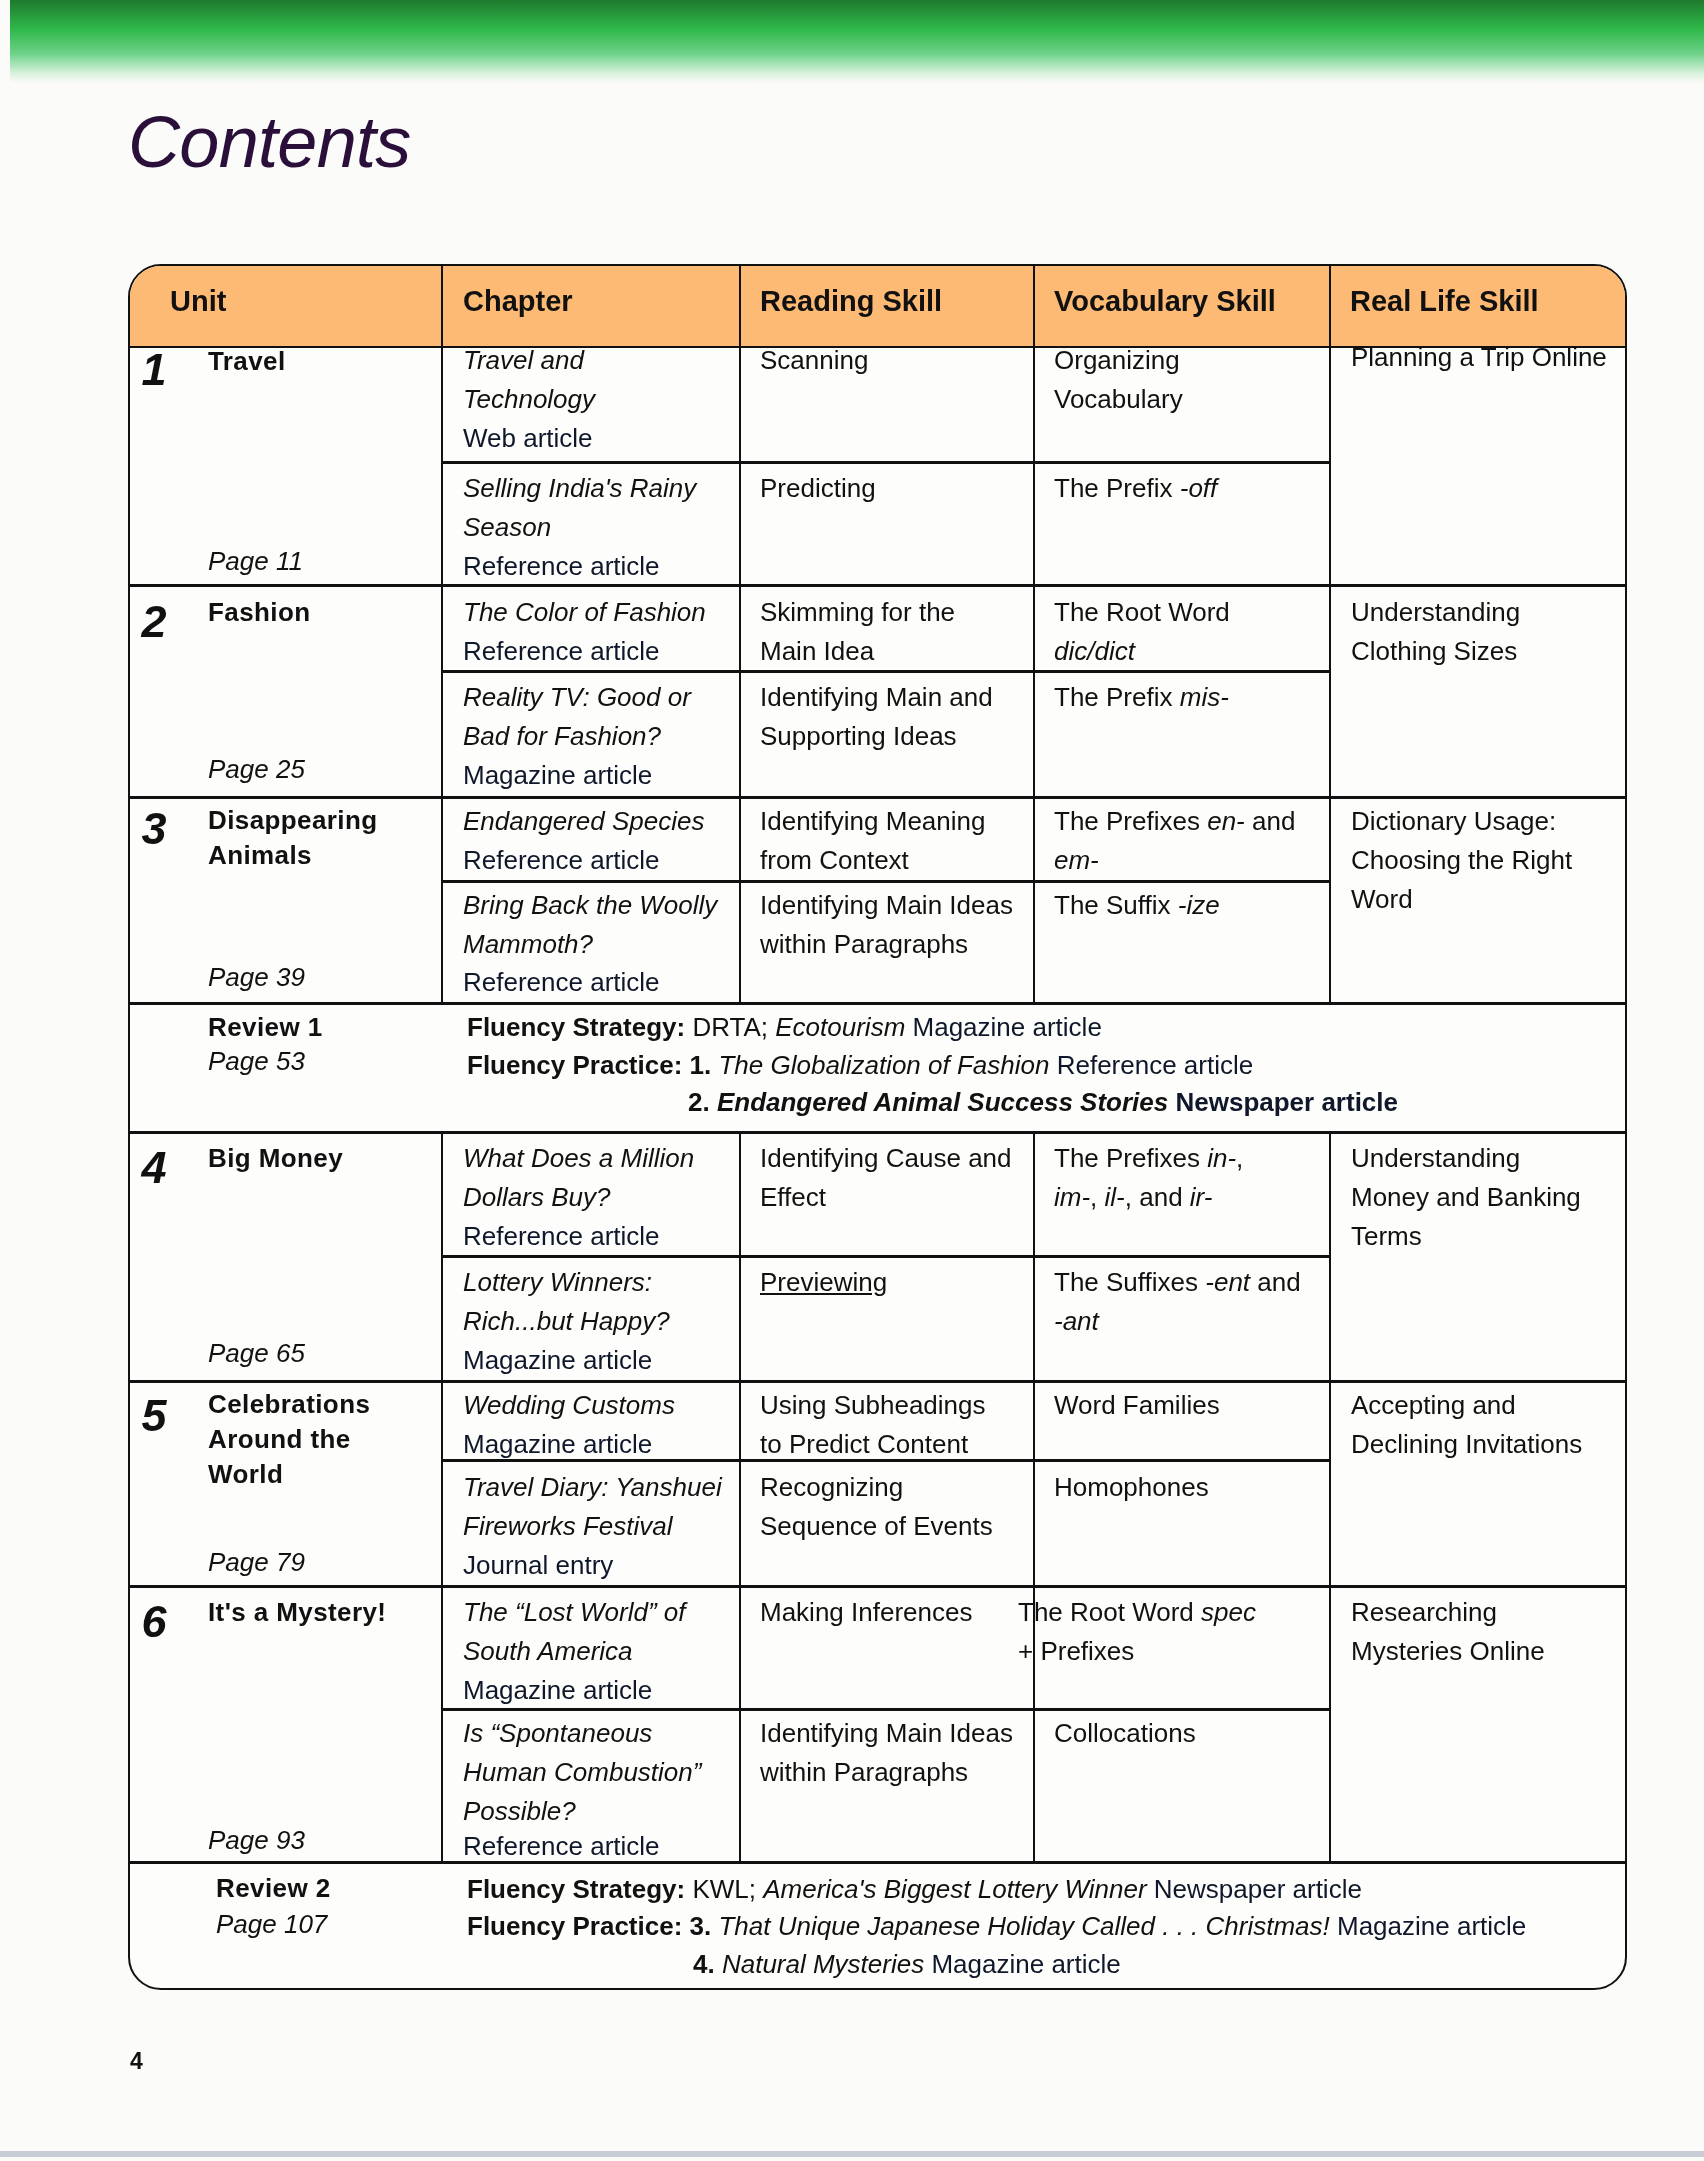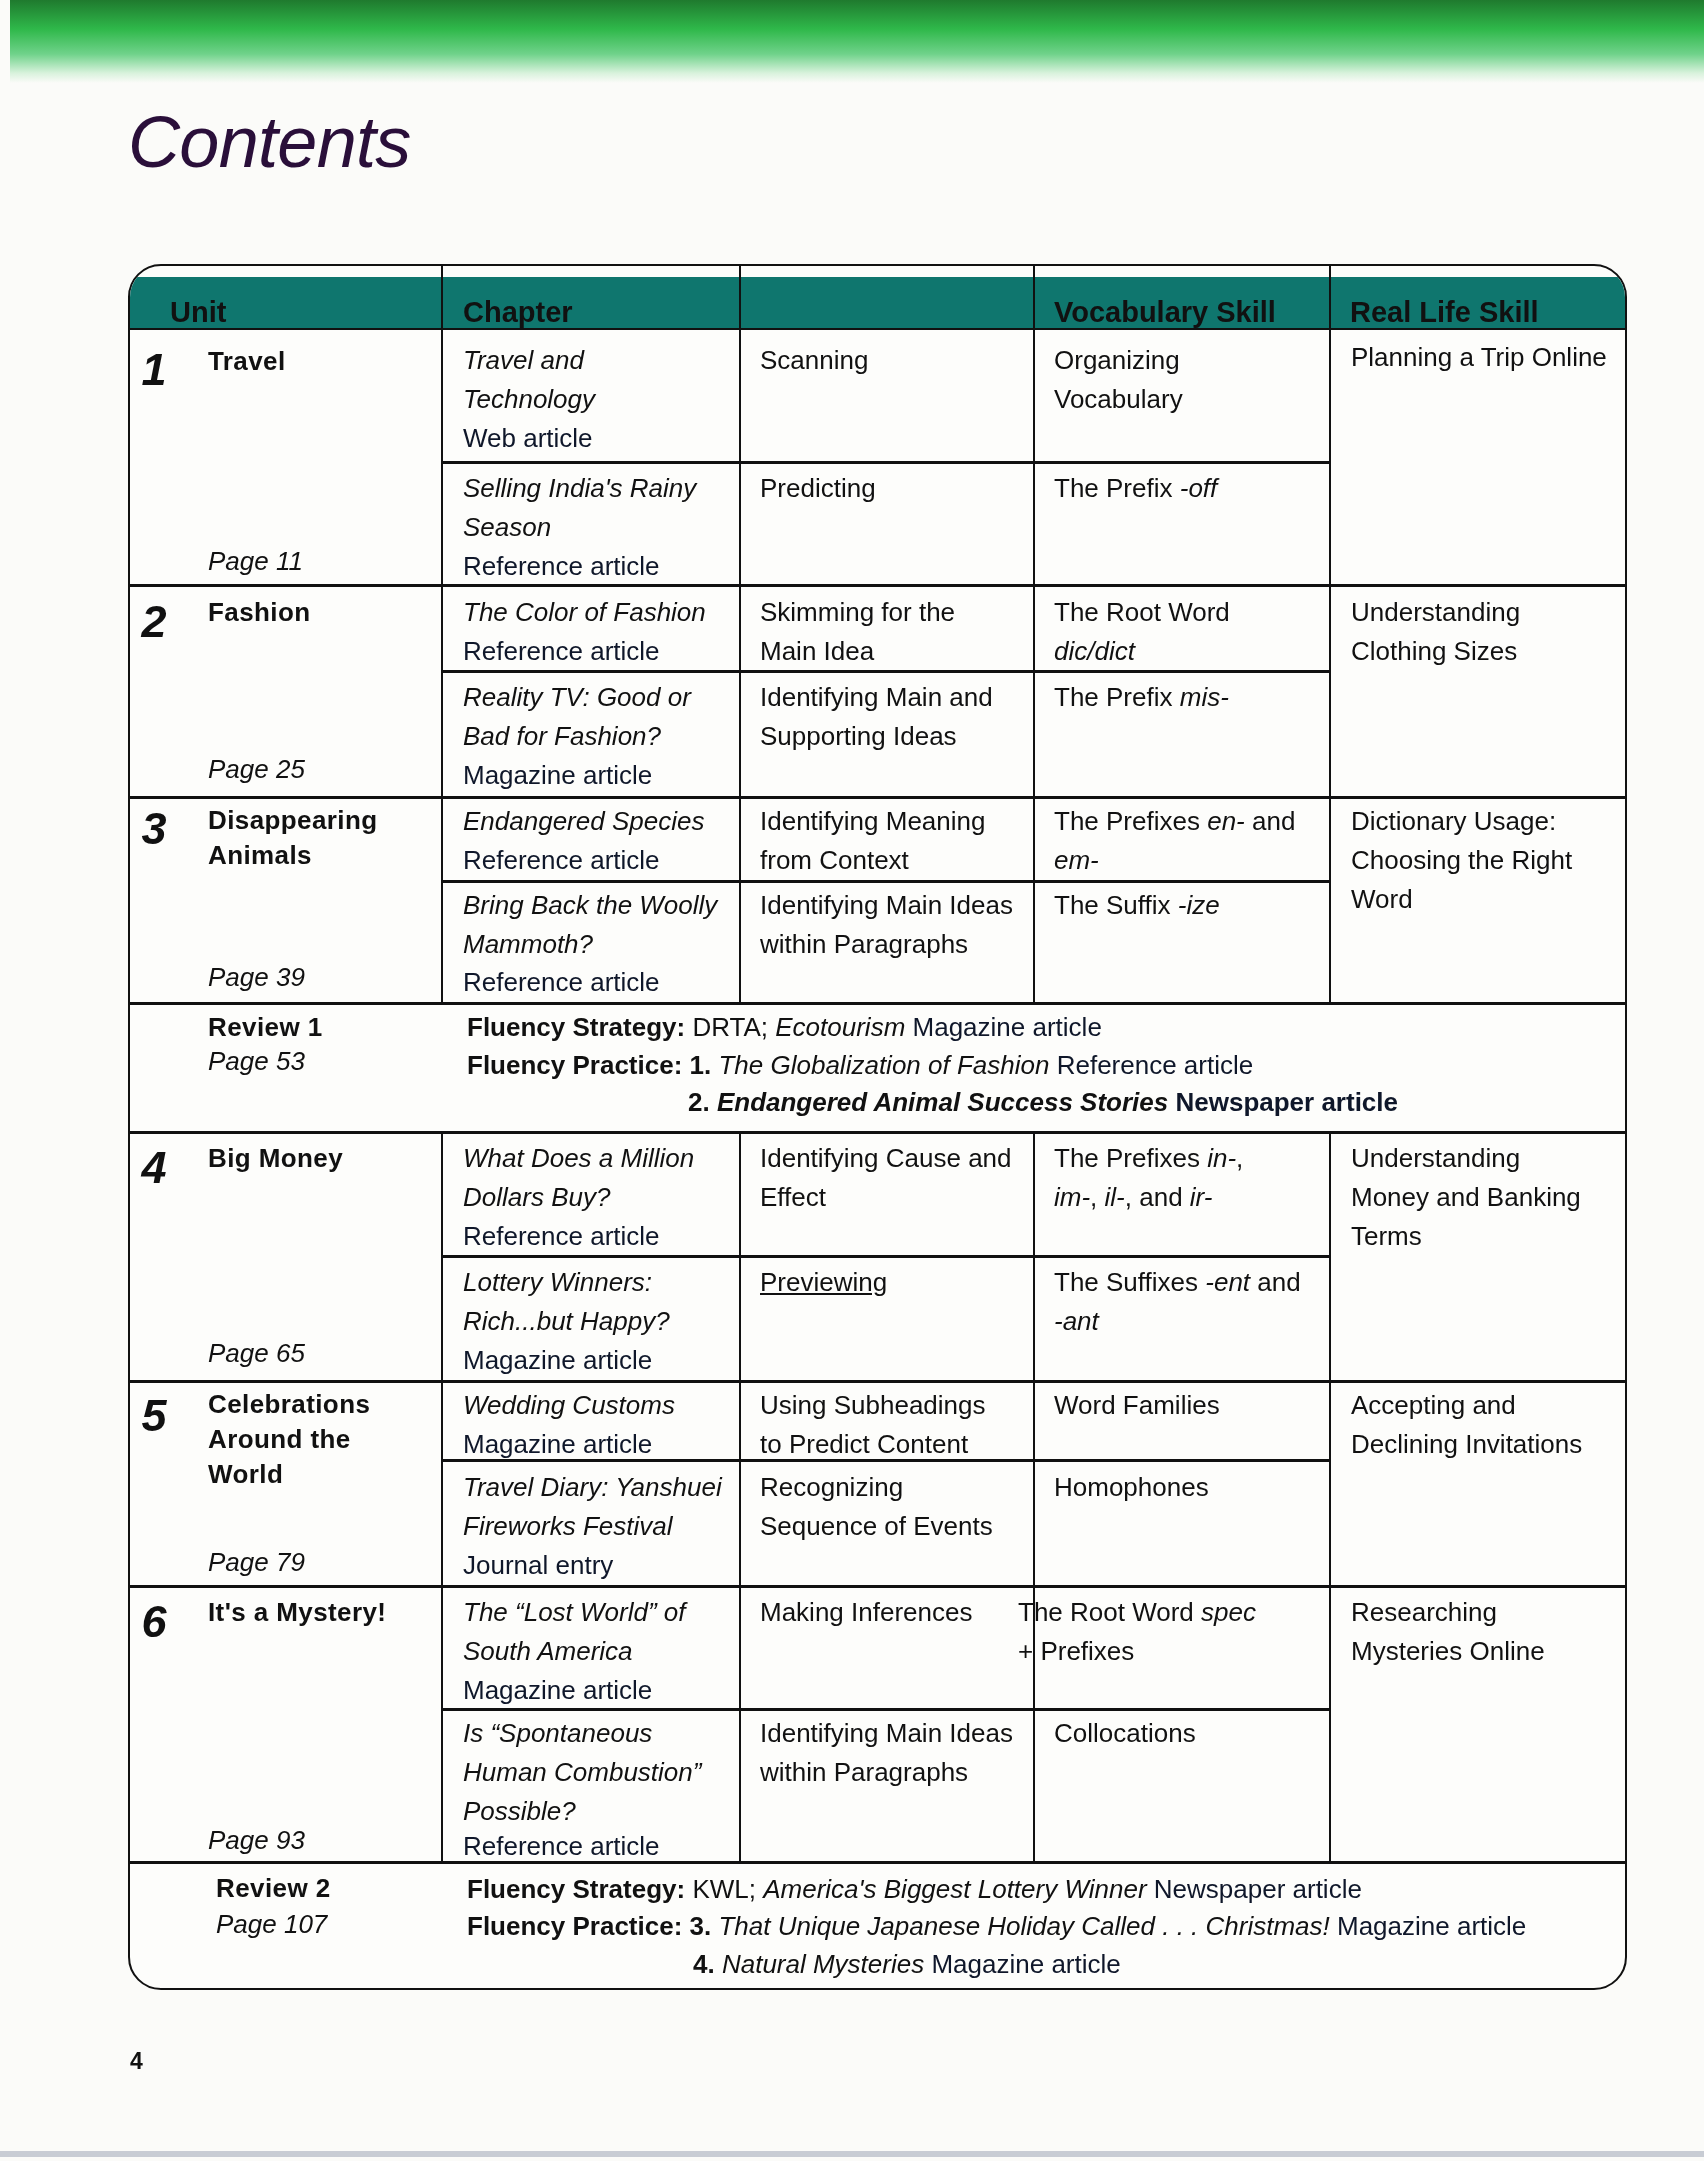--- a/index.html
+++ b/index.html
@@ -1,20 +1,20 @@
 <!DOCTYPE html>
 <html style="font-size:11.5px"><head>
 <meta charset="utf-8">
 <style>
   html,body{margin:0;padding:0;}
   body{width:1705px;height:2161px;position:relative;background:#fbfbf9;overflow:hidden;font-family:"Liberation Sans",sans-serif;color:#111;}
   .topband{position:absolute;left:10px;top:0;width:1695px;height:83px;background:linear-gradient(to bottom,#1f7a2e 0%,#2fb84a 35%,#6fd28a 65%,#d8f2dc 88%,#fbfbf9 100%);}
   .title{position:absolute;left:128px;top:101px;font-size:72px;font-weight:normal;font-style:italic;color:#2a0f3a;letter-spacing:-0.7px;}
   .table{position:absolute;left:128px;top:264px;width:1499px;height:1726px;border:2.9px solid #111;border-radius:33px;box-sizing:border-box;overflow:hidden;background:#fdfdfb;}
-  .hdr{position:absolute;left:0;top:0;height:53px;width:100%;background:#0f766e;border-bottom:2.9px solid #111;box-sizing:border-box;margin-top:11px;}
+  .hdr{position:absolute;left:0;top:0;height:82px;width:100%;background:#fdba74;border-bottom:2.9px solid #111;box-sizing:border-box;}
   .hcell{position:absolute;top:0;height:71px;font-size:29px;font-weight:bold;display:flex;align-items:center;padding-left:20px;box-sizing:border-box;}
   .vline{position:absolute;width:2.2px;background:#111;}
   .hline{position:absolute;height:2.9px;background:#111;}
   .txt{position:absolute;font-size:26px;line-height:39px;}
   .it{font-style:italic;}
   .red{color:#0f172a;}
   .num{position:absolute;font-size:45px;font-weight:bold;font-style:italic;}
   .uname{position:absolute;font-size:26px;font-weight:bold;line-height:35px;letter-spacing:0.4px;}
   .page{position:absolute;font-size:26px;font-style:italic;}
   .pagenum{position:absolute;left:130px;top:2048px;font-size:23px;font-weight:bold;}
@@ -23,20 +23,21 @@
 </head>
 <body>
 
 <div class="topband"></div>
 <div class="title">Contents</div>
 
 <div class="table">
   <div class="hdr">
     <div class="hcell" style="left:0;width:313px;padding-left:40px;">Unit</div>
     <div class="hcell" style="left:313px;width:298px;">Chapter</div>
+    <div class="hcell" style="left:610px;width:294px;">Reading Skill</div>
     <div class="hcell" style="left:904px;width:296px;">Vocabulary Skill</div>
     <div class="hcell" style="left:1200px;width:296px;">Real Life Skill</div>
   </div>
 
   <div class="vline" style="left:311px;top:0;height:737px;"></div>
   <div class="vline" style="left:609px;top:0;height:737px;"></div>
   <div class="vline" style="left:903px;top:0;height:737px;"></div>
   <div class="vline" style="left:1199px;top:0;height:737px;"></div>
 
   <div class="vline" style="left:311px;top:866px;height:731px;"></div>

